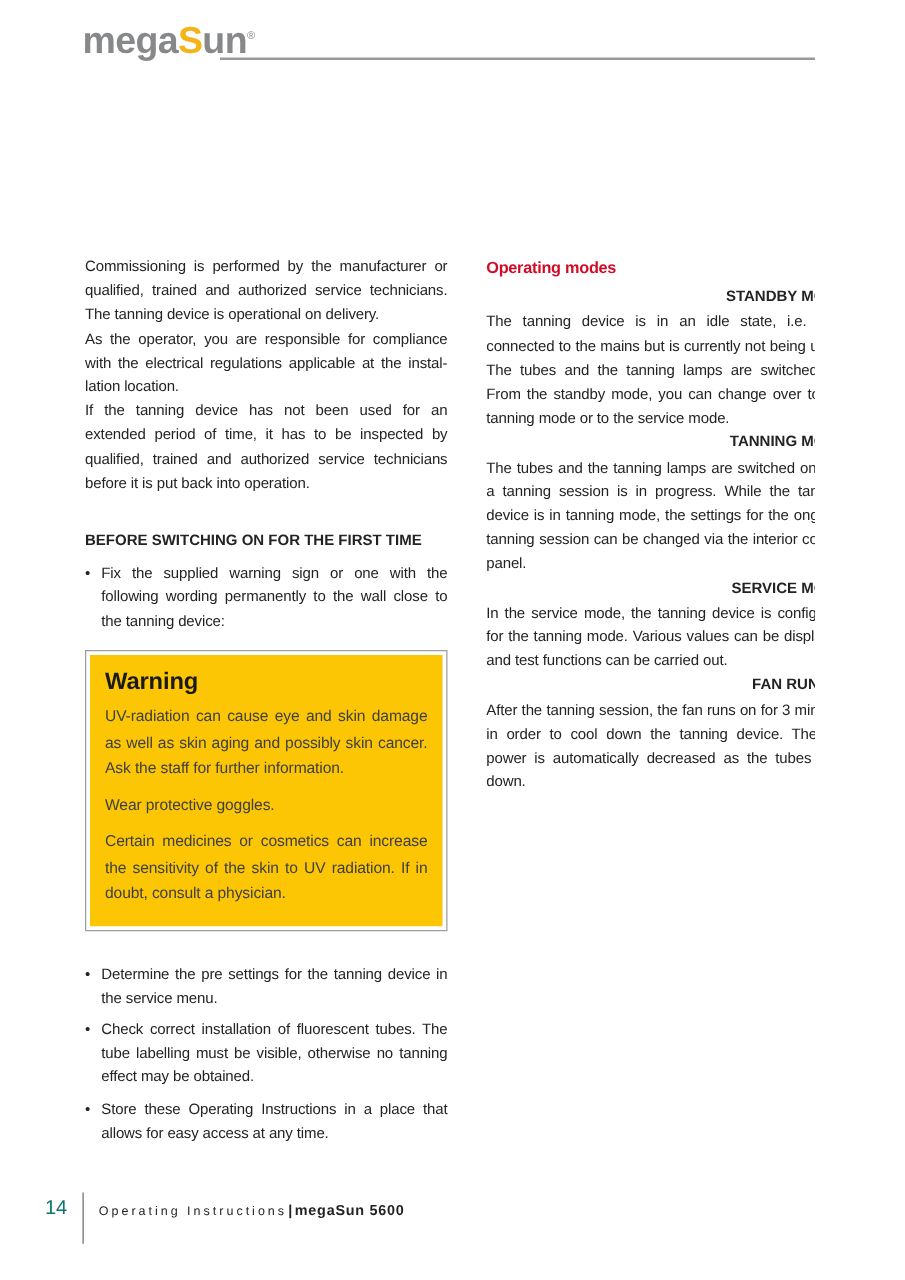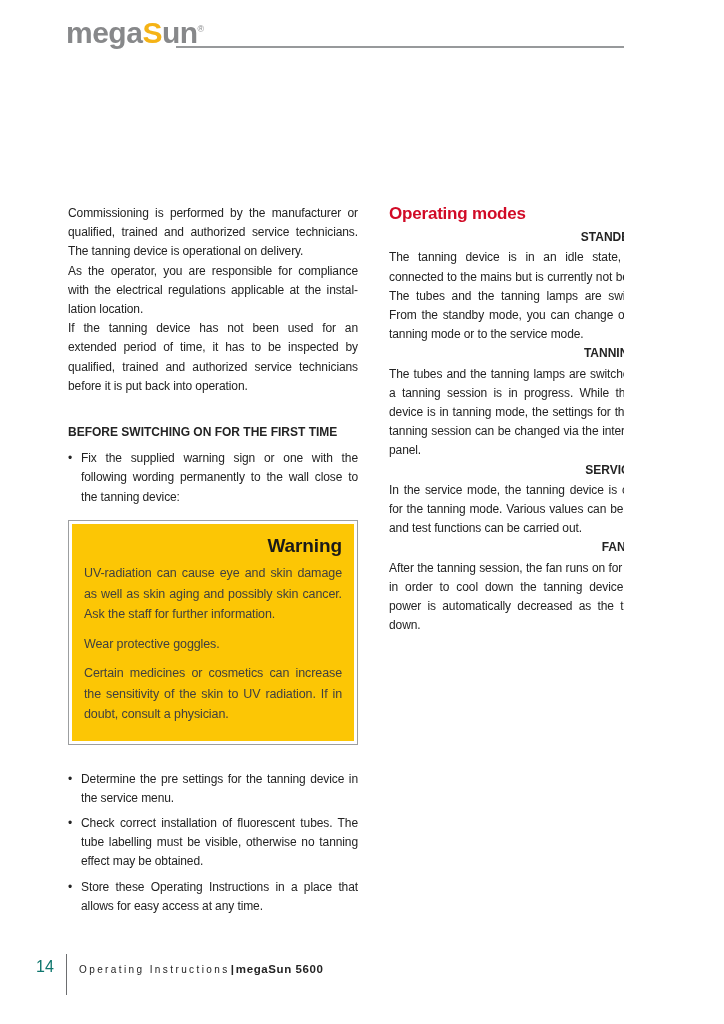--- a/index.html
+++ b/index.html
@@ -3,20 +3,21 @@
 <meta charset="utf-8">
 <style>
   html,body{margin:0;padding:0;background:#ffffff;}
   .page{
     position:relative;
     width:624px;height:1024px;
     background:#ffffff;
     font-family:"Liberation Sans", sans-serif;
     color:#232323;
     overflow:hidden;
+    padding-left:28px;
   }
   
   .logo{
     position:absolute;left:66px;top:16px;
     font-size:30px;font-weight:bold;letter-spacing:-0.5px;
     color:var(--logo_gray,#87888A);
   }
   .logo .s{color:var(--brand_yellow,#F5B316);}
   .logo .reg{font-size:9px;vertical-align:super;font-weight:normal;}
   .header-rule{
@@ -45,29 +46,29 @@
   .warnbox{
     margin-top:13px;
     border:1px solid #9C9EA0;
     padding:3px;
   }
   .warn-inner{
     background:var(--warning_yellow,#FCC605);
     padding:8px 12px 16px 12px;
   }
   .warn-title{
-    text-align:right;font-size:19px;font-weight:bold;
+    text-align:left;font-size:19px;font-weight:bold;
     margin:4px 0 8px 0;color:#1a1a1a;
   }
   .warn-inner p{margin:0 0 9px 0;line-height:20.5px;font-size:12.5px;color:#404040;}
   .warn-inner p:last-child{margin-bottom:0;}
   .bullets-after{margin-top:25px;}
   
   .op-heading{
-    margin:0 0 5px 0;font-size:17px;font-weight:bold;letter-spacing:-0.2px;
+    margin:0 0 5px 0;font-size:13px;font-weight:bold;letter-spacing:-0.2px;
     color:var(--accent_red,#D10A26);
   }
   .mode-section{margin:0;}
   .mode-section + .mode-section{}
   .mode-title{margin:0 0 1px 0;font-size:12px;font-weight:bold;letter-spacing:0;text-align:right;}
   
   .footer-pagenum{
     position:absolute;left:36px;top:958px;
     font-size:16px;font-weight:normal;color:#0f766e;
   }

